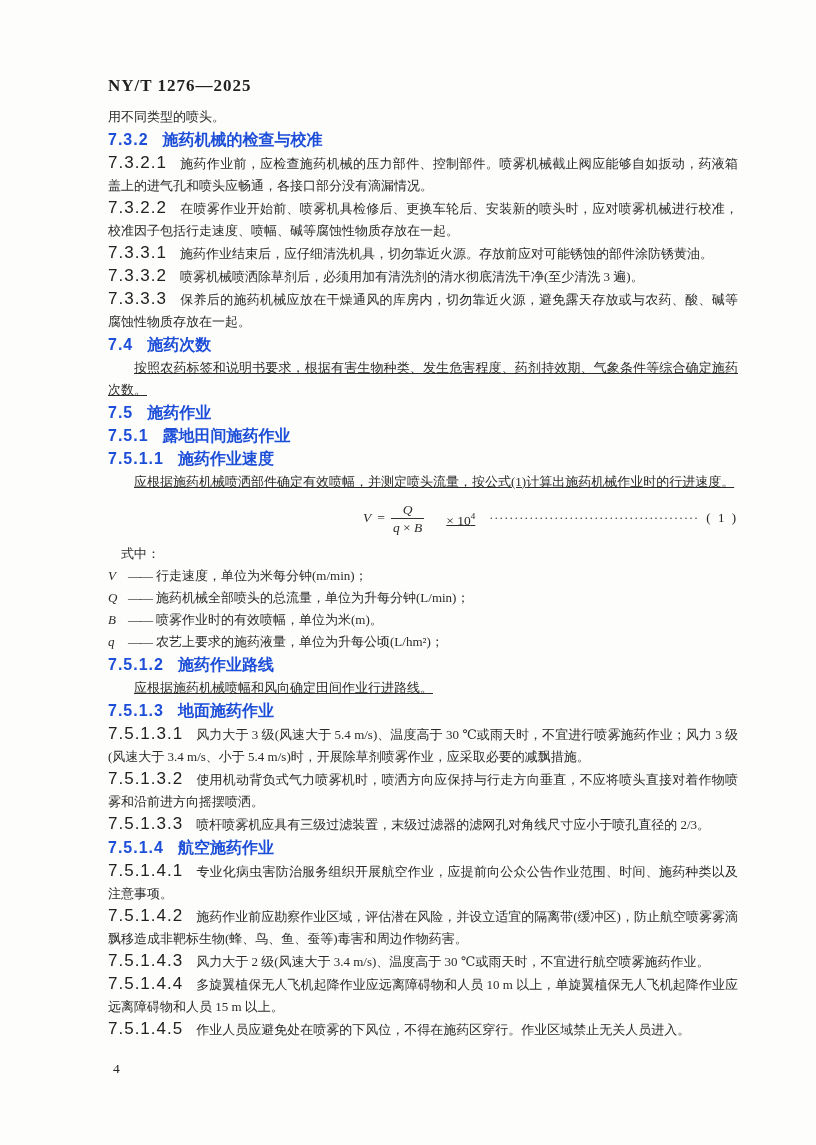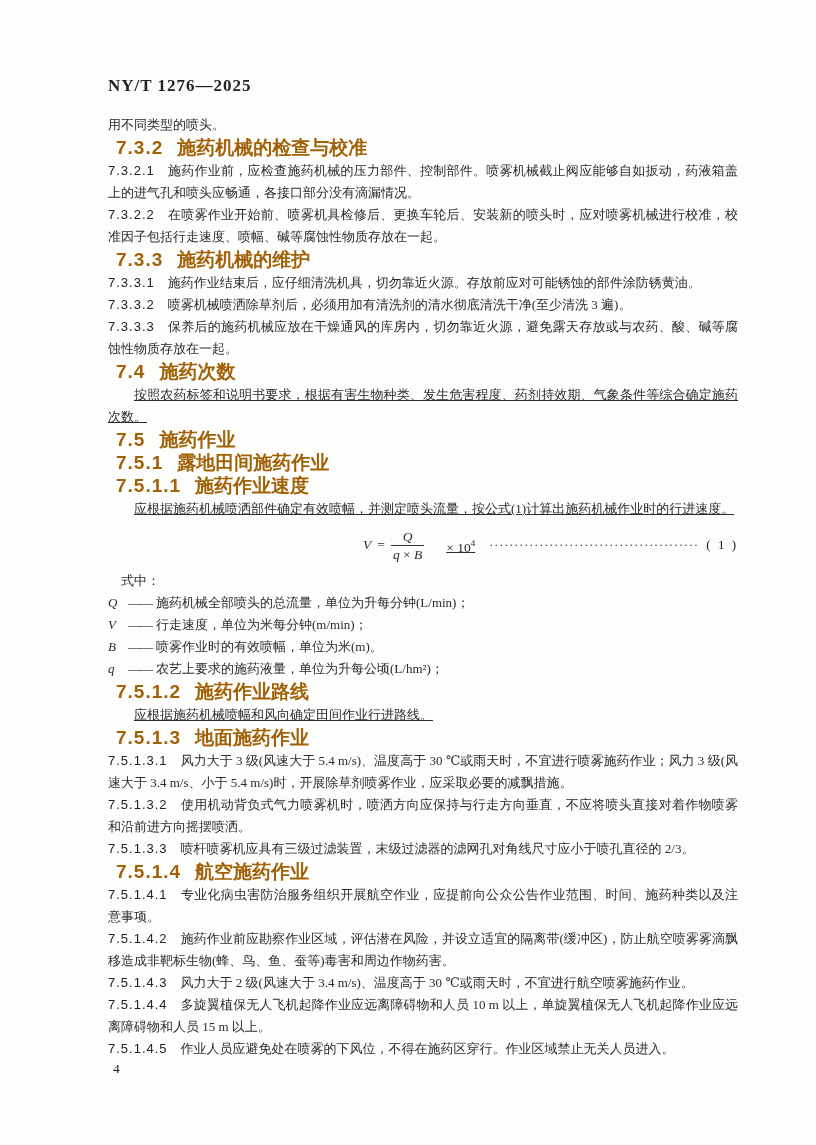--- a/index.html
+++ b/index.html
@@ -11,32 +11,32 @@
     color:#2b2b2b;
     overflow:hidden;
     box-sizing:border-box;
   }
   .header{
     position:absolute;top:76px;left:108px;
     font-family:"Liberation Serif","DejaVu Serif",serif;
     font-weight:700;font-size:17px;letter-spacing:1px;color:#222;
   }
   .body{
-    position:absolute;top:114px;left:108px;width:630px;
+    position:absolute;top:106px;left:108px;width:630px;
     font-size:13px;line-height:22px;
   }
   .body p{margin:0;padding:0;text-align:justify;}
   .heading{
     font-family:"Liberation Sans","DejaVu Sans",sans-serif;
-    font-weight:700;font-size:19px;margin:1px 8px !important;color:#a16207;
+    font-weight:700;font-size:16px;margin:1px 0 !important;color:#1d4ed8;
   }
   .h-num{margin-right:14px;letter-spacing:1px;}
   .clause .num{
     font-family:"Liberation Sans","DejaVu Sans",sans-serif;
-    font-size:13px;letter-spacing:1px;margin-right:13px;color:#222;
+    font-size:17px;letter-spacing:1px;margin-right:13px;color:#222;
   }
   .para{text-indent:2em;text-decoration:underline;}
   .where{text-indent:1em;}
   .def{padding-left:24px;}
   .def .sym{font-style:italic;font-family:"Liberation Serif",serif;display:inline-block;min-width:14px;}
   .def .dash{margin:0 4px 0 6px;letter-spacing:-1px;}
   .formula-row{
     display:flex;align-items:center;height:46px;margin:2px 0;
   }
   .f-indent{width:255px;flex:0 0 auto;}
@@ -68,21 +68,20 @@
   <div class="body">
 
     <p>用不同类型的喷头。</p>
 
     <p class="heading"><span class="h-num">7.3.2</span><span>施药机械的检查与校准</span></p>
 
     <p class="clause"><span class="num">7.3.2.1</span><span>施药作业前，应检查施药机械的压力部件、控制部件。喷雾机械截止阀应能够自如扳动，药液箱盖上的进气孔和喷头应畅通，各接口部分没有滴漏情况。</span></p>
 
     <p class="clause"><span class="num">7.3.2.2</span><span>在喷雾作业开始前、喷雾机具检修后、更换车轮后、安装新的喷头时，应对喷雾机械进行校准，校准因子包括行走速度、喷幅、碱等腐蚀性物质存放在一起。</span></p>
 
-    <p class="heading"><span class="h-num">7.3.3</span><span>施药机械的维护</span></p>
 
     <p class="clause"><span class="num">7.3.3.1</span><span>施药作业结束后，应仔细清洗机具，切勿靠近火源。存放前应对可能锈蚀的部件涂防锈黄油。</span></p>
 
     <p class="clause"><span class="num">7.3.3.2</span><span>喷雾机械喷洒除草剂后，必须用加有清洗剂的清水彻底清洗干净(至少清洗 3 遍)。</span></p>
 
     <p class="clause"><span class="num">7.3.3.3</span><span>保养后的施药机械应放在干燥通风的库房内，切勿靠近火源，避免露天存放或与农药、酸、碱等腐蚀性物质存放在一起。</span></p>
 
     <p class="heading"><span class="h-num">7.4</span><span>施药次数</span></p>
 
     <p class="para">按照农药标签和说明书要求，根据有害生物种类、发生危害程度、药剂持效期、气象条件等综合确定施药次数。</p>
@@ -105,23 +104,23 @@
           <span class="fden"><span>q</span> <span style="font-style:normal">×</span> <span>B</span></span>
         </span>
         <span class="factor"><span>× 10</span><sup>4</sup></span>
       </span>
       <span class="dots">································································</span>
       <span class="f-label">( 1 )</span>
     </div>
 
     <p class="where">式中：</p>
 
+    <p class="def"><span class="sym">V</span><span class="dash">——</span><span>行走速度，单位为米每分钟(m/min)；</span></p>
+
     <p class="def"><span class="sym">Q</span><span class="dash">——</span><span>施药机械全部喷头的总流量，单位为升每分钟(L/min)；</span></p>
-
-    <p class="def"><span class="sym">V</span><span class="dash">——</span><span>行走速度，单位为米每分钟(m/min)；</span></p>
 
     <p class="def"><span class="sym">B</span><span class="dash">——</span><span>喷雾作业时的有效喷幅，单位为米(m)。</span></p>
 
     <p class="def"><span class="sym">q</span><span class="dash">——</span><span>农艺上要求的施药液量，单位为升每公顷(L/hm²)；</span></p>
 
     <p class="heading"><span class="h-num">7.5.1.2</span><span>施药作业路线</span></p>
 
     <p class="para">应根据施药机械喷幅和风向确定田间作业行进路线。</p>
 
     <p class="heading"><span class="h-num">7.5.1.3</span><span>地面施药作业</span></p>

